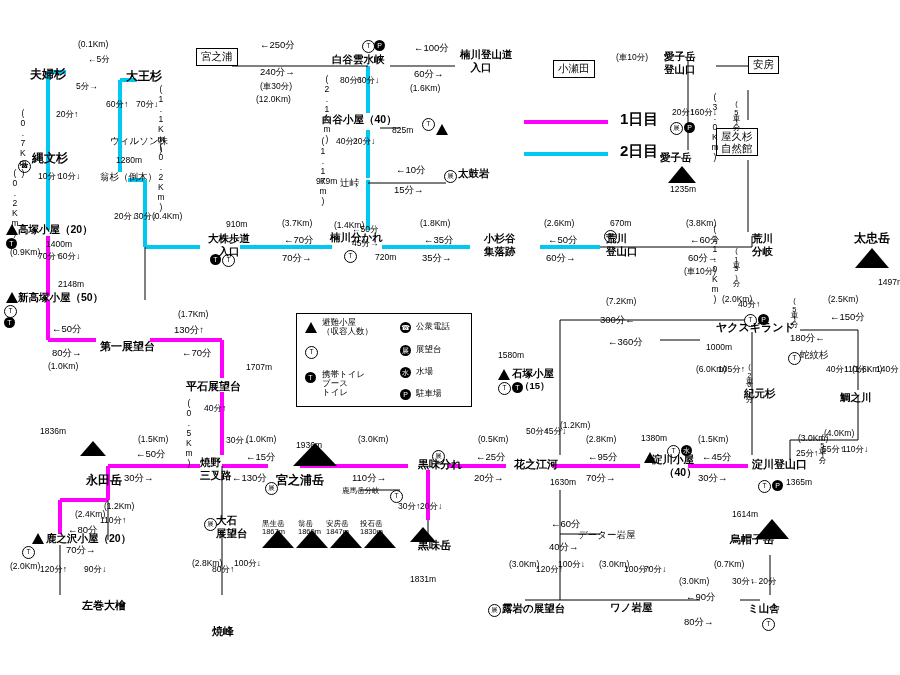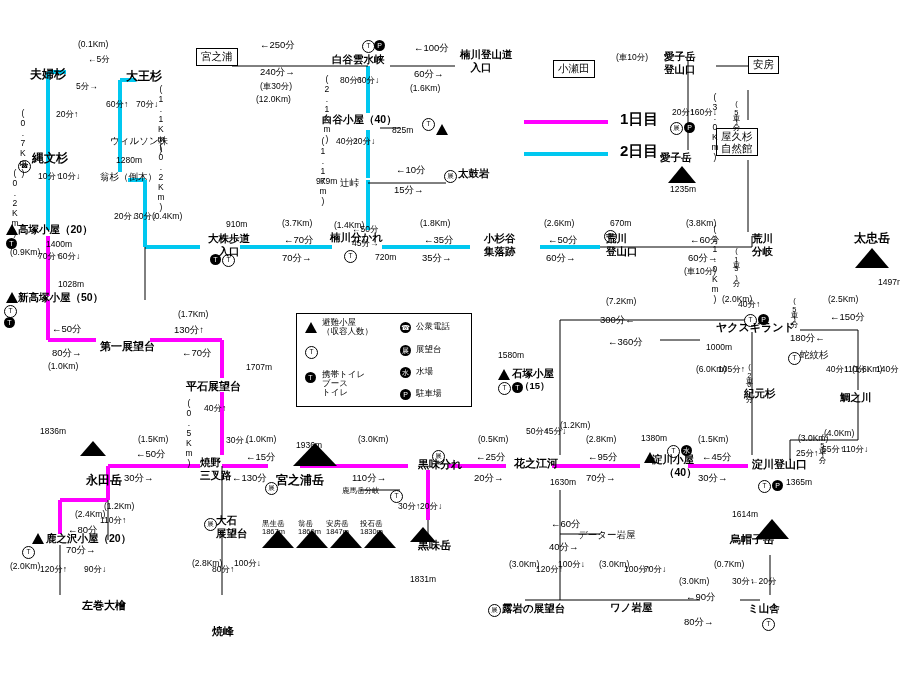--- a/index.html
+++ b/index.html
@@ -246,21 +246,21 @@
   <div class="lbl t11 b" style="left:186px;top:381px;font-size:11px;">平石展望台</div>
   <div class="lbl t10 b" style="left:200px;top:456px;line-height:1.25;">焼野<br>三叉路</div>
   <div class="lbl t12 b" style="left:276px;top:474px;">宮之浦岳</div>
   <div class="lbl t12 b" style="left:86px;top:474px;">永田岳</div>
   <div class="lbl t10 b" style="left:46px;top:533px;">鹿之沢小屋（20）</div>
   <div class="lbl t11 b" style="left:82px;top:600px;font-size:11px;">左巻大檜</div>
   <div class="lbl t11 b" style="left:212px;top:602px;font-size:11px;margin-top:24px;">焼峰</div>
   <div class="lbl t10 b" style="left:216px;top:514px;line-height:1.25;">大石<br>展望台</div>
   <div class="lbl t11 b" style="left:418px;top:459px;font-size:11px;">黒味分れ</div>
   <div class="lbl t11 b" style="left:418px;top:540px;font-size:11px;">黒味岳</div>
-  <div class="lbl t11 b" style="left:514px;top:459px;font-size:11px;font-family:Liberation Mono, monospace;">花之江河</div>
+  <div class="lbl t11 b" style="left:514px;top:459px;font-size:11px;">花之江河</div>
   <div class="lbl t10 b" style="left:652px;top:453px;line-height:1.2;">淀川小屋<br><span style="margin-left:12px;">（40）</span></div>
   <div class="lbl t11 b" style="left:752px;top:459px;font-size:11px;">淀川登山口</div>
   <div class="lbl t10 b" style="left:512px;top:368px;">石塚小屋</div>
   <div class="lbl t9" style="left:520px;top:381px;font-weight:bold;">（15）</div>
   <div class="lbl t11 b" style="left:716px;top:322px;font-size:11px;">ヤクスギランド</div>
   <div class="lbl t10 b" style="left:736px;top:388px;padding-left:8px;">紀元杉</div>
   <div class="lbl t9" style="left:800px;top:350px;">蛇紋杉</div>
   <div class="lbl t10 b" style="left:840px;top:392px;">鯛之川</div>
   <div class="lbl t12 b" style="left:854px;top:232px;">太忠岳</div>
   <div class="lbl t11 b" style="left:730px;top:534px;font-size:11px;">烏帽子岳</div>
@@ -276,21 +276,21 @@
   <div class="lbl t9" style="left:340px;top:178px;">辻峠</div>
   <div class="lbl t10 b" style="left:458px;top:168px;">太鼓岩</div>
   <div class="lbl t10 b" style="left:322px;top:114px;">白谷小屋（40）</div>
   <div class="lbl t10 b" style="left:332px;top:54px;">白谷雲水峡</div>
   <div class="lbl t10 b" style="left:460px;top:48px;line-height:1.2;">楠川登山道<br>　入口</div>
   <div class="lbl t10 b" style="left:664px;top:50px;line-height:1.2;">愛子岳<br>登山口</div>
   <div class="lbl t10 b" style="left:660px;top:152px;">愛子岳</div>
 
   <div class="lbl t8" style="left:116px;top:156px;">1280m</div>
   <div class="lbl t8" style="left:46px;top:240px;">1400m</div>
-  <div class="lbl t8" style="left:58px;top:280px;">1028m</div>
+  <div class="lbl t8" style="left:58px;top:280px;">2148m</div>
   <div class="lbl t8" style="left:246px;top:363px;">1707m</div>
   <div class="lbl t8" style="left:40px;top:427px;">1836m</div>
   <div class="lbl t8" style="left:296px;top:441px;">1936m</div>
   <div class="lbl t7" style="left:262px;top:520px;">黒生岳<br>1867m</div>
   <div class="lbl t7" style="left:298px;top:520px;">翁岳<br>1860m</div>
   <div class="lbl t7" style="left:326px;top:520px;">安房岳<br>1847m</div>
   <div class="lbl t7" style="left:360px;top:520px;">投石岳<br>1830m</div>
   <div class="lbl t8" style="left:410px;top:575px;">1831m</div>
   <div class="lbl t8" style="left:550px;top:478px;">1630m</div>
   <div class="lbl t8" style="left:641px;top:434px;">1380m</div>

